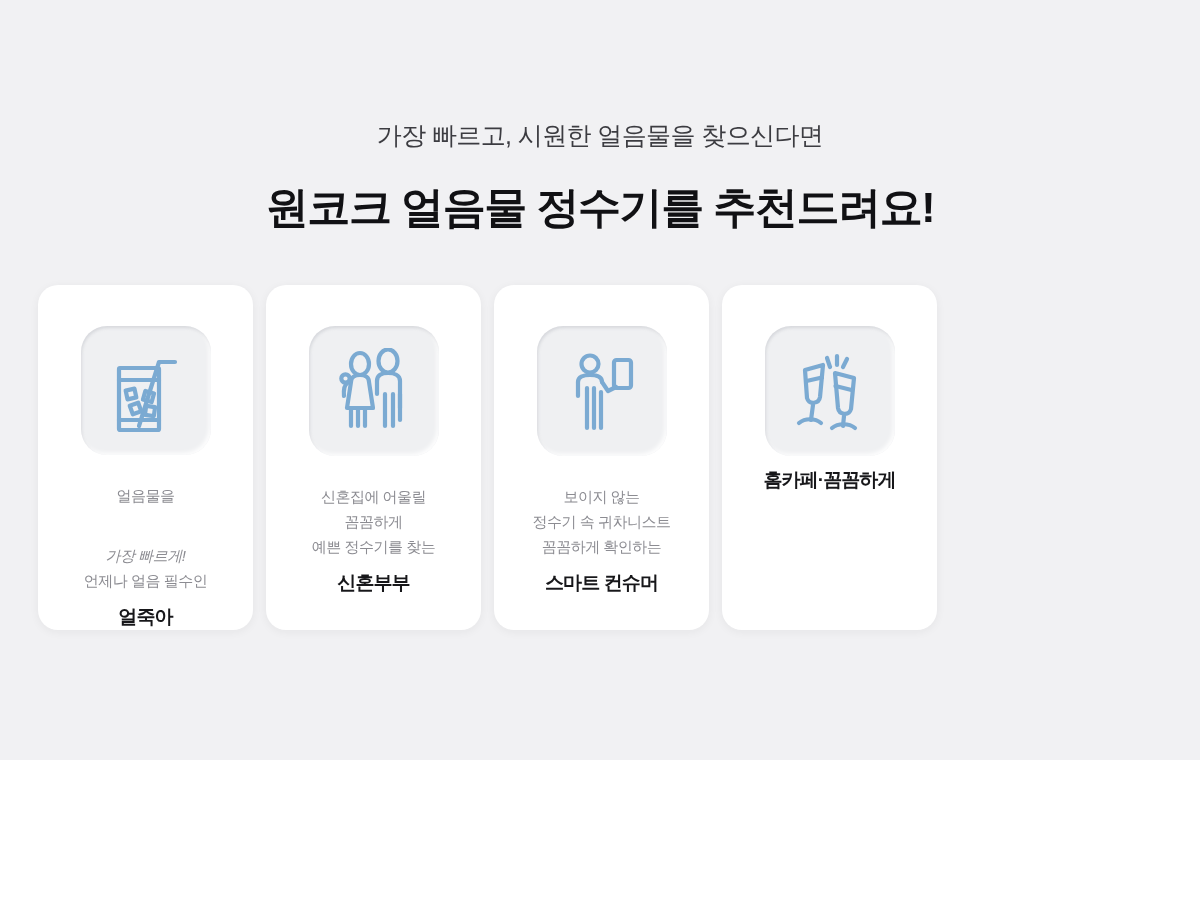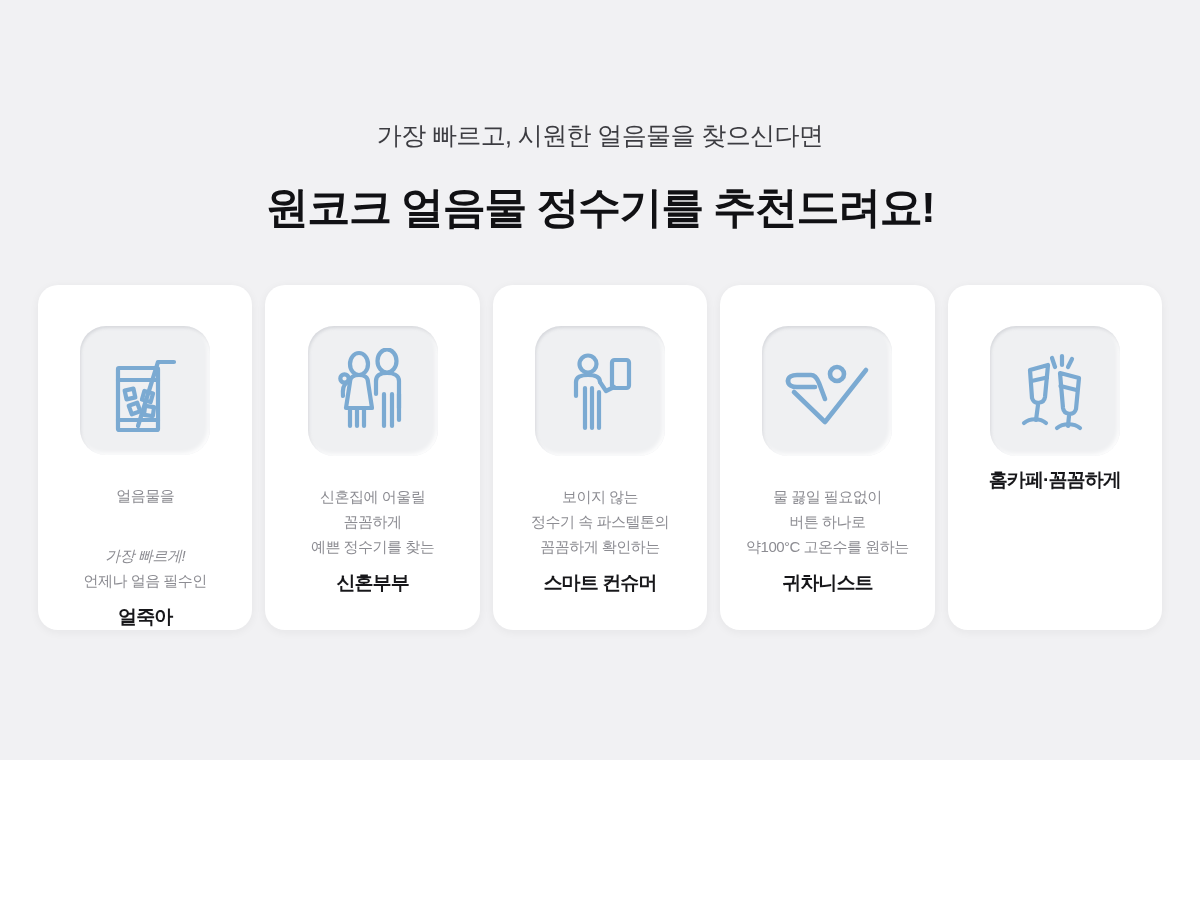--- a/index.html
+++ b/index.html
@@ -197,42 +197,26 @@
           <line x1="14" y1="34" x2="14" y2="48"></line>
           <path d="M38 34 L44 43 L52 39"></path>
           <line x1="23" y1="40" x2="23" y2="80"></line>
           <line x1="30" y1="40" x2="30" y2="80"></line>
           <line x1="37" y1="44" x2="37" y2="80"></line>
           <rect x="50" y="12" width="17" height="28" rx="2.5"></rect>
         </svg>
       </div>
       <div class="card-lines">
         <div>보이지 않는</div>
-        <div>정수기 속 파스텔톤의</div>
+        <div>정수기 속 귀차니스트</div>
         <div>꼼꼼하게 확인하는</div>
       </div>
       <div class="card-label">스마트 컨슈머</div>
     </div>
 
-    <div class="card">
-      <div class="icon-tile">
-        <svg width="92" height="78" viewBox="0 0 92 78" fill="none" stroke="#7baad2" stroke-width="4.6" stroke-linecap="round" stroke-linejoin="round">
-          <path d="M7 29 C7 25 11 23 16 23 L30 23 C34 23 36 26 38 31 L44 47"></path>
-          <path d="M7 29 C7 33 11 35 16 35 L34 35"></path>
-          <circle cx="56" cy="22" r="7"></circle>
-          <path d="M13 40 L44 70 L85 18"></path>
-        </svg>
-      </div>
-      <div class="card-lines">
-        <div>물 끓일 필요없이</div>
-        <div>버튼 하나로</div>
-        <div>약100°C 고온수를 원하는</div>
-      </div>
-      <div class="card-label">귀차니스트</div>
-    </div>
 
     <div class="card">
       <div class="icon-tile">
         <svg width="86" height="86" viewBox="0 0 86 86" fill="none" stroke="#7baad2" stroke-width="4.2" stroke-linecap="round" stroke-linejoin="round">
 
           <path d="M18 22 L36 17 L33 49 C32 56 22 57 20 50 Z"></path>
           <line x1="19.5" y1="33" x2="35" y2="29.5"></line>
           <line x1="26" y1="57" x2="24" y2="72"></line>
           <path d="M12 75 C18 70 28 70 34 75"></path>
 

